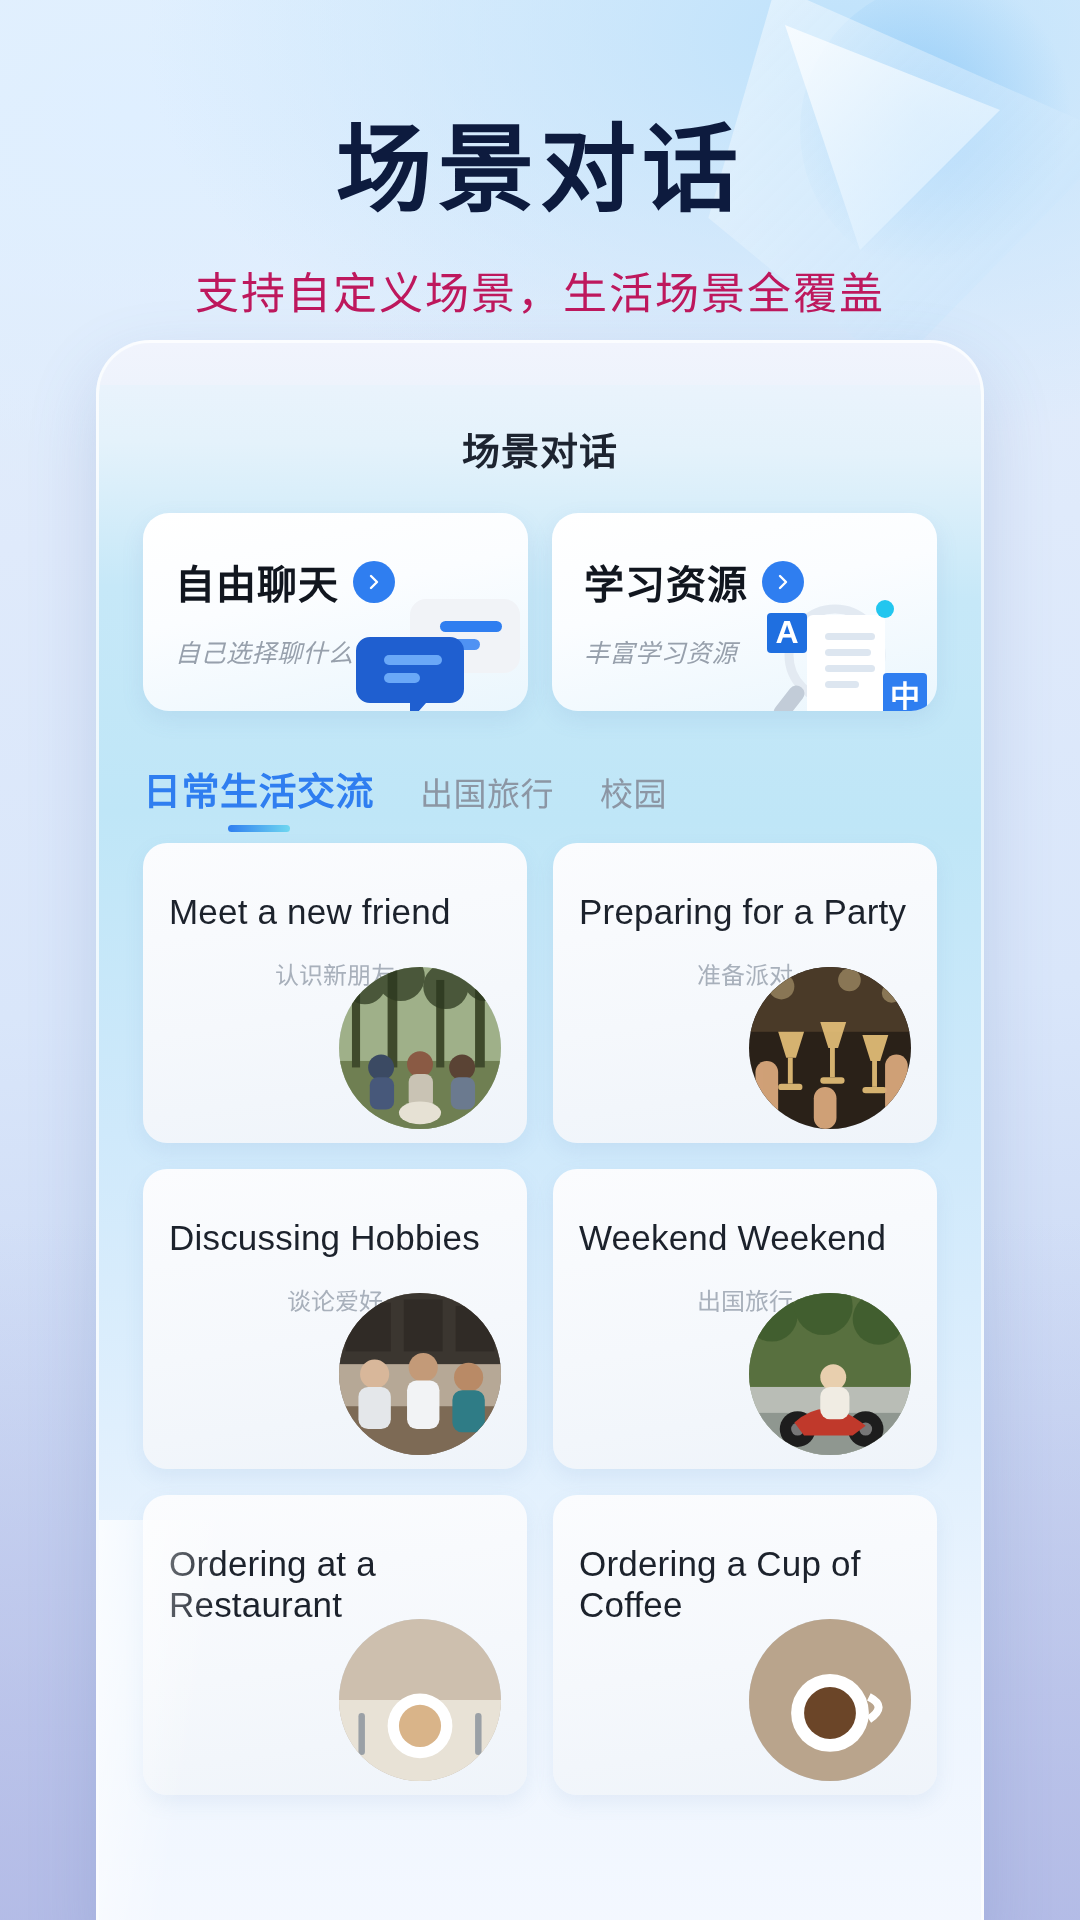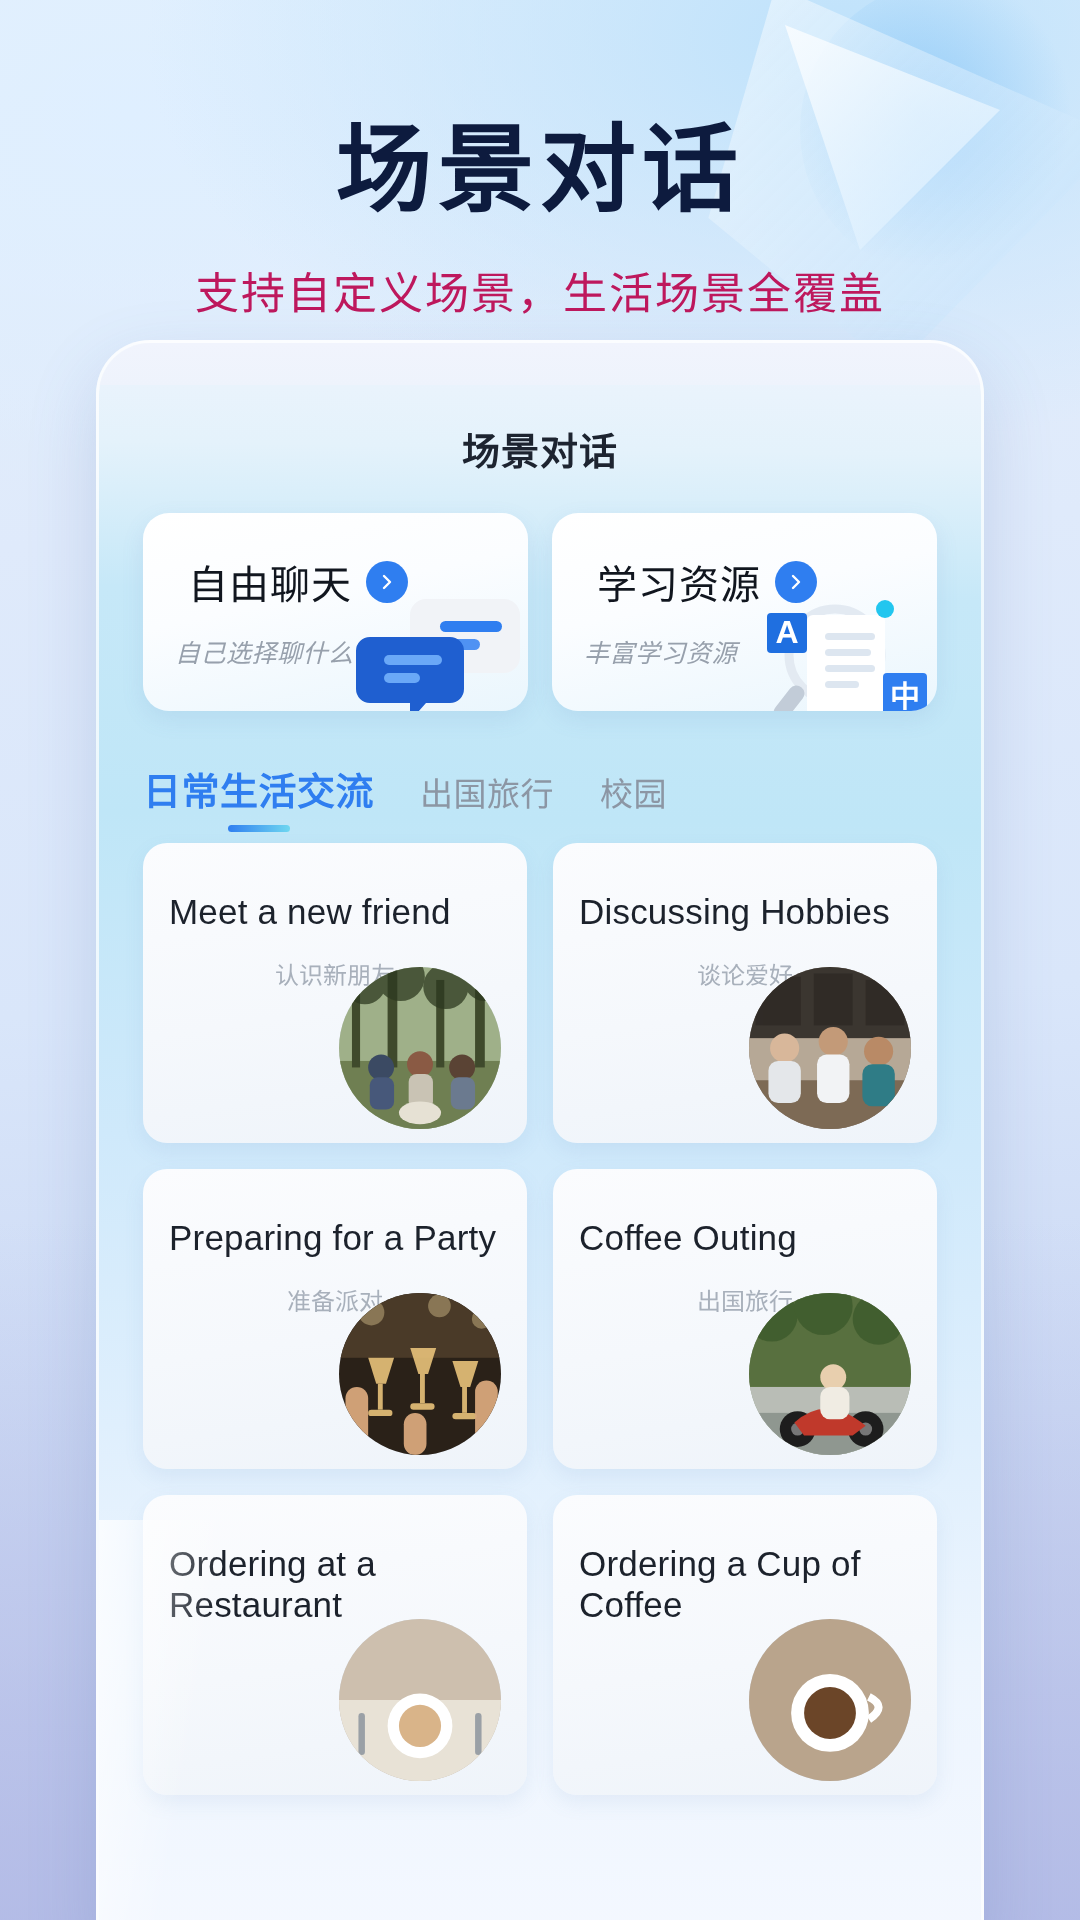--- a/index.html
+++ b/index.html
@@ -90,21 +90,21 @@
   }
   .feature-card{
     position:relative; flex:1; height:198px;
     border-radius:26px;
     background:linear-gradient(168deg,#ffffff 0%, #fbfdff 42%, #eaf6fd 100%);
     box-shadow:0 8px 22px rgba(100,140,190,.13);
     overflow:hidden;
     padding:40px 0 0 32px;
   }
   .fc-headrow{ display:flex; align-items:center; gap:14px; }
-  .fc-title{ font-size:40px; font-weight:400; color:#11161f; letter-spacing:1px;margin-left:13px; }
+  .fc-title{ font-size:40px; font-weight:700; color:#11161f; letter-spacing:1px; }
   .fc-arrow{
     width:42px; height:42px; border-radius:50%;
     background:#2f7ef0; display:flex; align-items:center; justify-content:center;
     flex:none;
   }
   .fc-arrow svg{ display:block; }
   .fc-sub{ margin-top:22px; font-size:25px; color:#97a0ac; letter-spacing:.5px;font-style:italic; }
 
   
   #chat-illu{ position:absolute; right:-6px; bottom:-10px; width:180px; height:130px; }
@@ -262,44 +262,20 @@
           <circle cx="50" cy="60" r="8" fill="#8a5a44"></circle>
             <rect x="43" y="66" width="15" height="22" rx="5" fill="#c9c3b4"></rect>
           <circle cx="76" cy="62" r="8" fill="#5a4334"></circle>
             <rect x="69" y="68" width="15" height="20" rx="5" fill="#6b7a8f"></rect>
           <ellipse cx="50" cy="90" rx="13" ry="7" fill="#e6e1d4"></ellipse>
         </svg>
       </div>
     </div>
 
     <div class="scene-card">
-      <div class="sc-title">Discussing Hobbies</div>
-      <div class="sc-sub">谈论爱好</div>
-      <div class="sc-thumb">
-        <svg viewBox="0 0 100 100" preserveAspectRatio="xMidYMid slice" aria-hidden="true">
-          <rect width="100" height="100" fill="#8e7f70"></rect>
-          <rect width="100" height="44" fill="#3b3630"></rect>
-          <rect y="44" width="100" height="26" fill="#b6a896"></rect>
-          <rect y="70" width="100" height="30" fill="#7d6a55"></rect>
-          <g fill="#2a2521" opacity=".6">
-              <rect x="4" y="6" width="28" height="30"></rect>
-              <rect x="40" y="4" width="24" height="32"></rect>
-              <rect x="72" y="8" width="24" height="28"></rect>
-            </g>
-          <circle cx="22" cy="50" r="9" fill="#d8b79a"></circle>
-            <rect x="12" y="58" width="20" height="26" rx="6" fill="#e4e7ea"></rect>
-          <circle cx="52" cy="46" r="9" fill="#c39a78"></circle>
-            <rect x="42" y="54" width="20" height="30" rx="6" fill="#f2f3f5"></rect>
-          <circle cx="80" cy="52" r="9" fill="#b98a66"></circle>
-            <rect x="70" y="60" width="20" height="26" rx="6" fill="#2f7c86"></rect>
-        </svg>
-      </div>
-    </div>
-
-    <div class="scene-card">
       <div class="sc-title">Preparing for a Party</div>
       <div class="sc-sub">准备派对</div>
       <div class="sc-thumb">
         <svg viewBox="0 0 100 100" preserveAspectRatio="xMidYMid slice" aria-hidden="true">
           <rect width="100" height="100" fill="#2a2118"></rect>
           <rect width="100" height="40" fill="#4a3a28"></rect>
           <g fill="#e8c27a" opacity=".9">
             <path d="M18 40 l16 0 -5 16 -6 0 z"></path>
               <rect x="24" y="56" width="3" height="16"></rect>
               <rect x="18" y="72" width="15" height="4" rx="2"></rect>
@@ -318,21 +294,45 @@
           <g fill="#ffe9a8" opacity=".35">
               <circle cx="20" cy="12" r="8"></circle>
               <circle cx="62" cy="8" r="7"></circle>
               <circle cx="88" cy="16" r="6"></circle>
             </g>
         </svg>
       </div>
     </div>
 
     <div class="scene-card">
-      <div class="sc-title">Coffee Outing</div>
+      <div class="sc-title">Discussing Hobbies</div>
+      <div class="sc-sub">谈论爱好</div>
+      <div class="sc-thumb">
+        <svg viewBox="0 0 100 100" preserveAspectRatio="xMidYMid slice" aria-hidden="true">
+          <rect width="100" height="100" fill="#8e7f70"></rect>
+          <rect width="100" height="44" fill="#3b3630"></rect>
+          <rect y="44" width="100" height="26" fill="#b6a896"></rect>
+          <rect y="70" width="100" height="30" fill="#7d6a55"></rect>
+          <g fill="#2a2521" opacity=".6">
+              <rect x="4" y="6" width="28" height="30"></rect>
+              <rect x="40" y="4" width="24" height="32"></rect>
+              <rect x="72" y="8" width="24" height="28"></rect>
+            </g>
+          <circle cx="22" cy="50" r="9" fill="#d8b79a"></circle>
+            <rect x="12" y="58" width="20" height="26" rx="6" fill="#e4e7ea"></rect>
+          <circle cx="52" cy="46" r="9" fill="#c39a78"></circle>
+            <rect x="42" y="54" width="20" height="30" rx="6" fill="#f2f3f5"></rect>
+          <circle cx="80" cy="52" r="9" fill="#b98a66"></circle>
+            <rect x="70" y="60" width="20" height="26" rx="6" fill="#2f7c86"></rect>
+        </svg>
+      </div>
+    </div>
+
+    <div class="scene-card">
+      <div class="sc-title">Weekend Weekend</div>
       <div class="sc-sub">出国旅行</div>
       <div class="sc-thumb">
         <svg viewBox="0 0 100 100" preserveAspectRatio="xMidYMid slice" aria-hidden="true">
           <rect width="100" height="100" fill="#9aa98a"></rect>
           <rect width="100" height="58" fill="#58703f"></rect>
           <g fill="#3d5a2c" opacity=".8">
               <circle cx="14" cy="14" r="16"></circle>
               <circle cx="46" cy="8" r="18"></circle>
               <circle cx="80" cy="16" r="16"></circle>
             </g>

